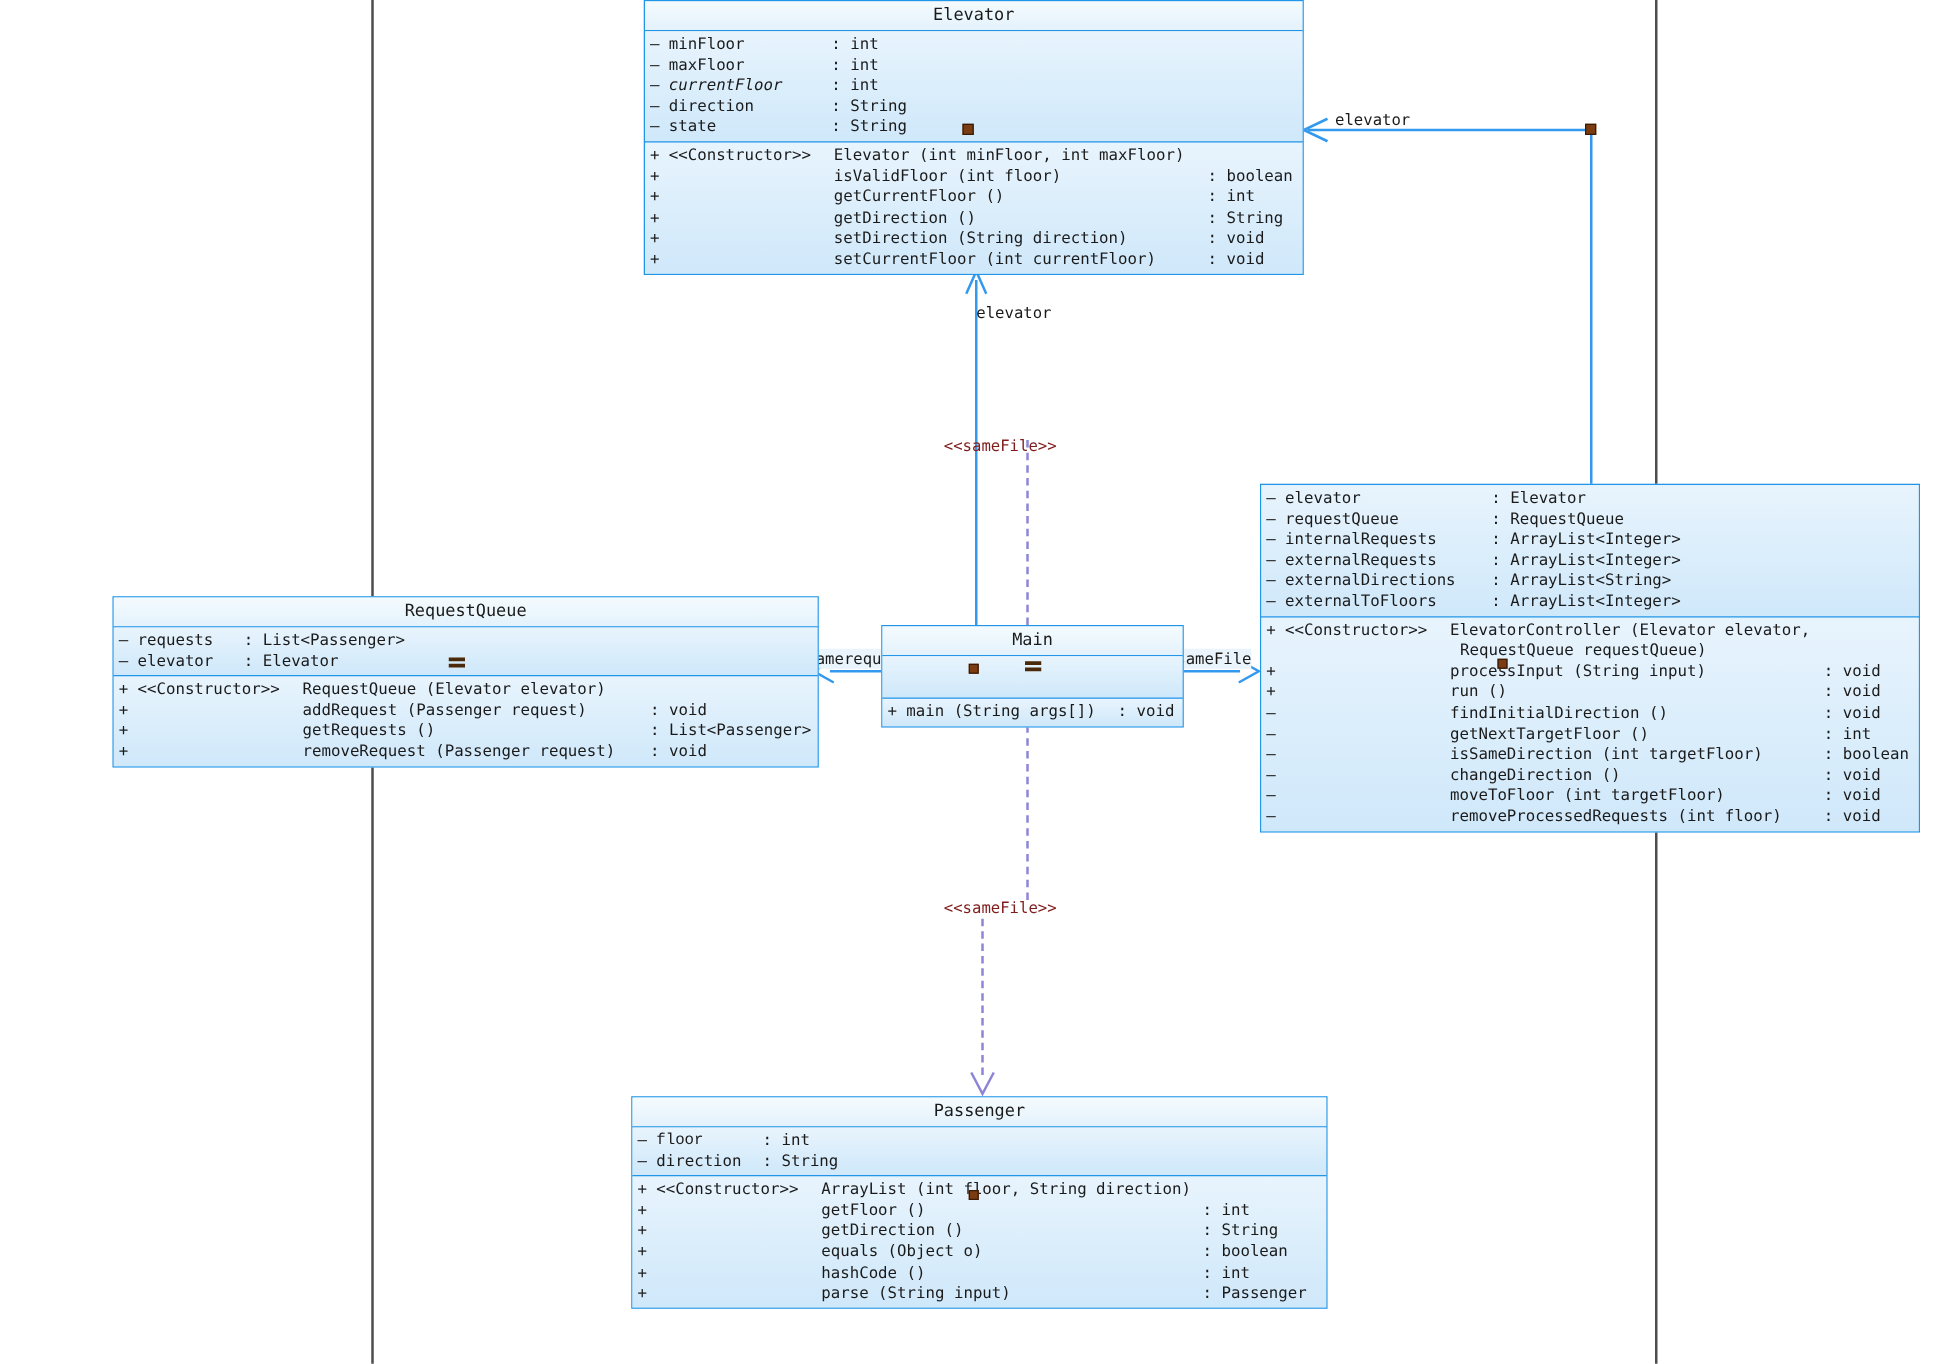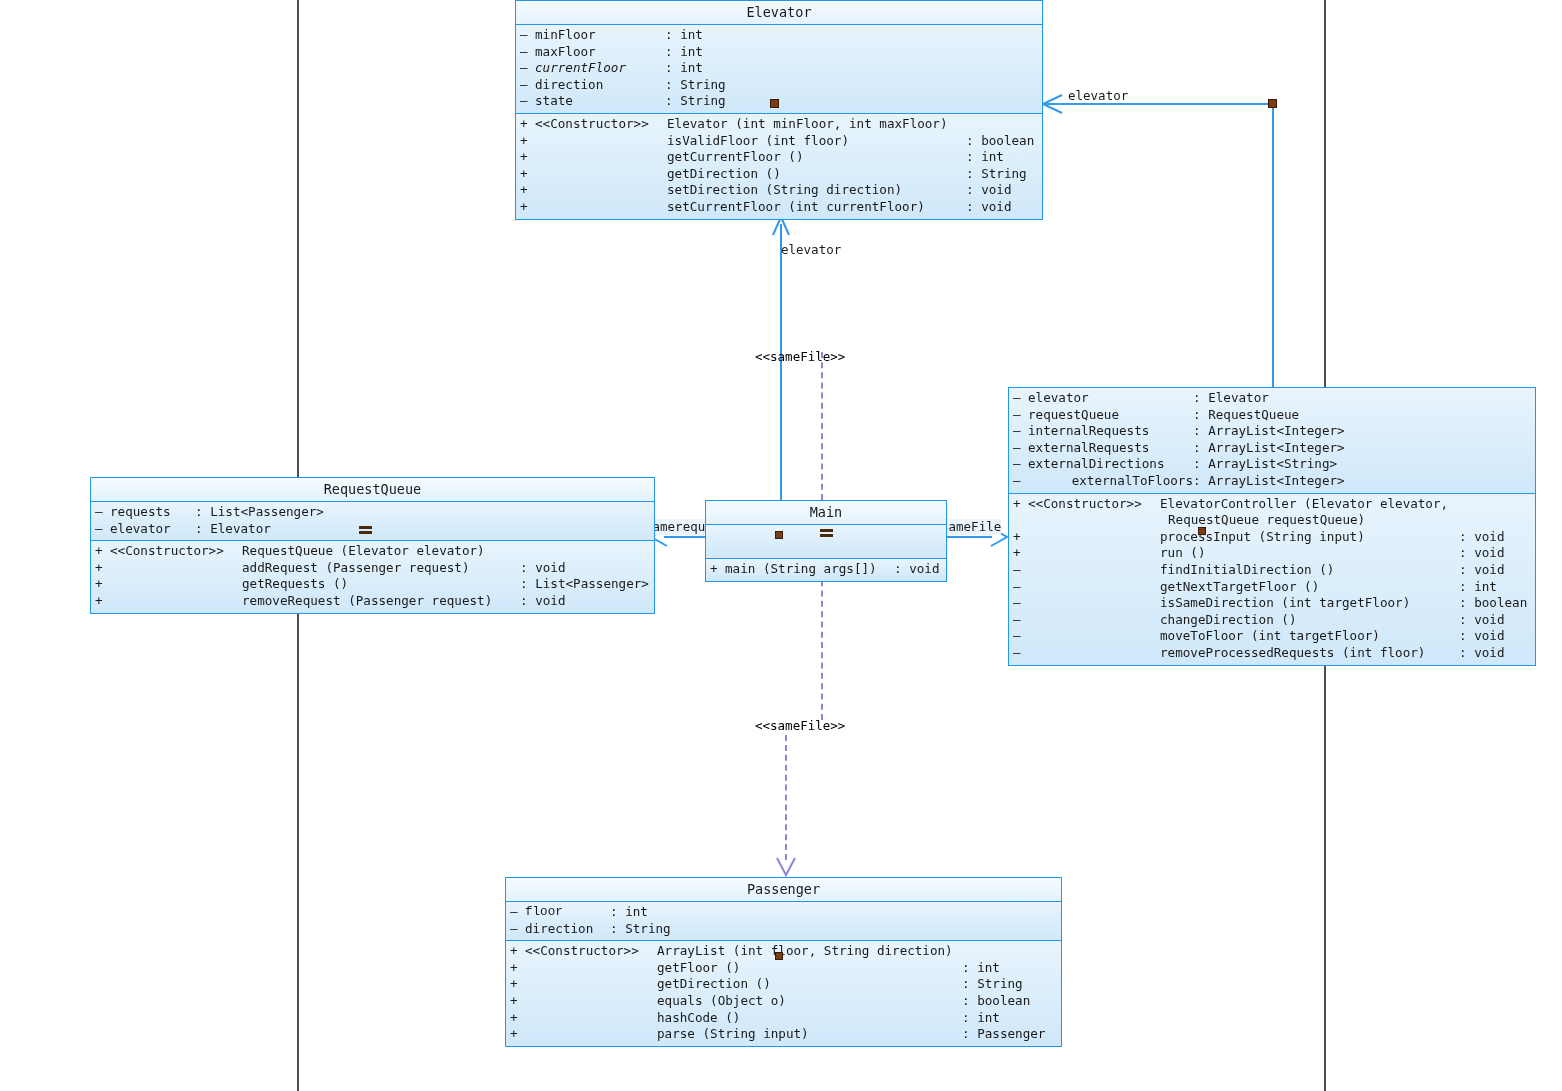--- a/index.html
+++ b/index.html
@@ -71,21 +71,21 @@
     font-size:12.5px;
     line-height:15px;
     color:#1a1a1a;
     white-space:pre;
     background:transparent;
   }
   .stereo-label{
     position:absolute;
     font-size:12.5px;
     line-height:15px;
-    color:#000000;
+    color:#7f1d1d;
     white-space:pre;
   }
   .handle{
     position:absolute;
     width:9px;height:9px;
     background:#7a3c10;
     border:1px solid #3a1c06;
     box-sizing:border-box;
   }
   .handle.small{width:8px;height:8px;}
@@ -248,21 +248,21 @@
         <span class="aname" style="width:165px;display:inline-block;">externalRequests</span>
         <span class="atype">: ArrayList&lt;Integer&gt;</span>
       </div>
       <div class="row">
         <span class="vis">–</span>
         <span class="aname" style="width:165px;display:inline-block;">externalDirections</span>
         <span class="atype">: ArrayList&lt;String&gt;</span>
       </div>
       <div class="row">
         <span class="vis">–</span>
-        <span class="aname" style="width:165px;display:inline-block;text-align:right;">externalToFloors</span>
+        <span class="aname" style="width:165px;display:inline-block;">externalToFloors</span>
         <span class="atype">: ArrayList&lt;Integer&gt;</span>
       </div>
     </div>
     <div class="cls-sec">
       <div class="row">
         <span class="vis">+</span>
         <span class="stereo" style="width:132px;display:inline-block;">&lt;&lt;Constructor&gt;&gt;</span>
         <span class="nm">ElevatorController (Elevator elevator,</span>
         <span class="ret" style="width:72px;"></span>
       </div>

